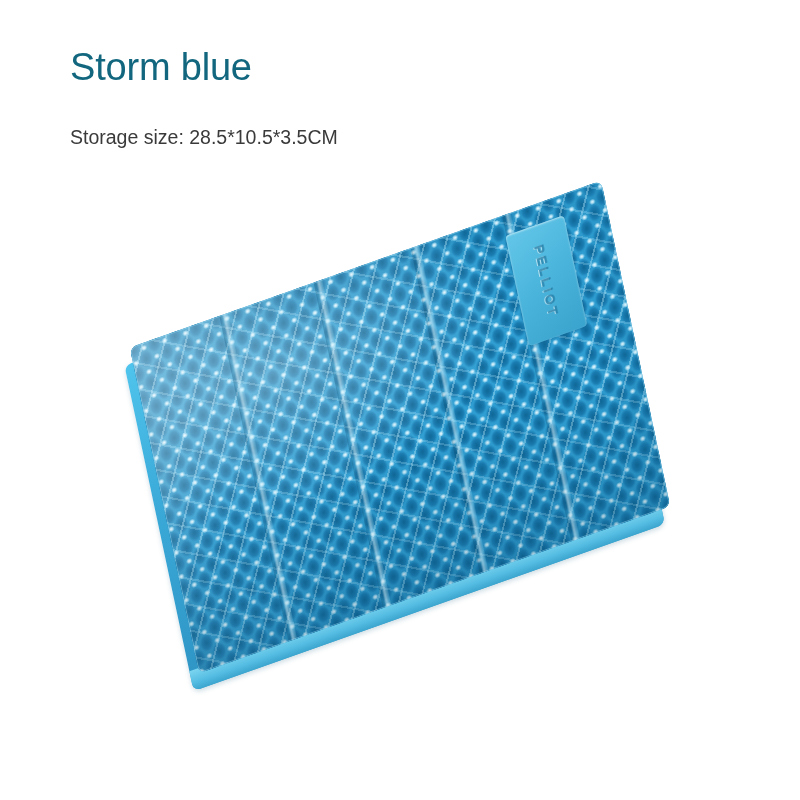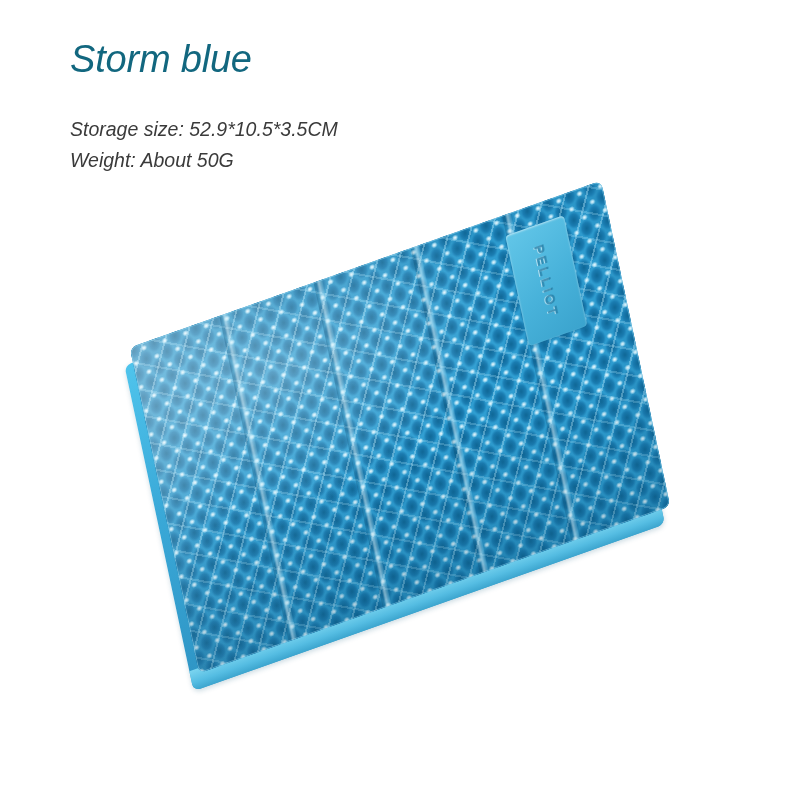--- a/index.html
+++ b/index.html
@@ -8,23 +8,22 @@
     width:800px;height:800px;
     background:#ffffff;
     font-family:"Liberation Sans", sans-serif;
     overflow:hidden;
     position:relative;
   }
 
   
   #text-block{
     position:absolute;
-    left:70px; top:40px;
+    left:70px; top:48px;
     width:420px;
-    font-style:italic;
   }
   #product-title{
     font-size:38px;
     font-weight:400;
     letter-spacing:-0.2px;
     line-height:1.05;
     margin:0 0 34px 0;
     white-space:nowrap;
   }
   .spec-line{
@@ -171,22 +170,21 @@
     pointer-events:none;
   }
 </style>
 </head>
 <body style="background: rgb(255, 255, 255);">
 
 <div id="text-block">
   <h1 id="product-title" style="color: rgb(18, 103, 127);">Storm blue</h1>
 
   <div>
-    <div class="spec-line" style="color: rgb(58, 58, 58);">Storage size: 52.9*10.5*3.5CM</div>
-    <div class="spec-line" style="color: rgb(58, 58, 58);">Weight: About 50G</div>
+    <div class="spec-line" style="color: rgb(58, 58, 58);">Storage size: 28.5*10.5*3.5CM</div>
   </div>
 </div>
 
 <div id="product-stage">
   <div id="mat-wrapper">
 
     <div class="mat-slab">
       <div class="mat-slab-edge"></div>
     </div>
 

